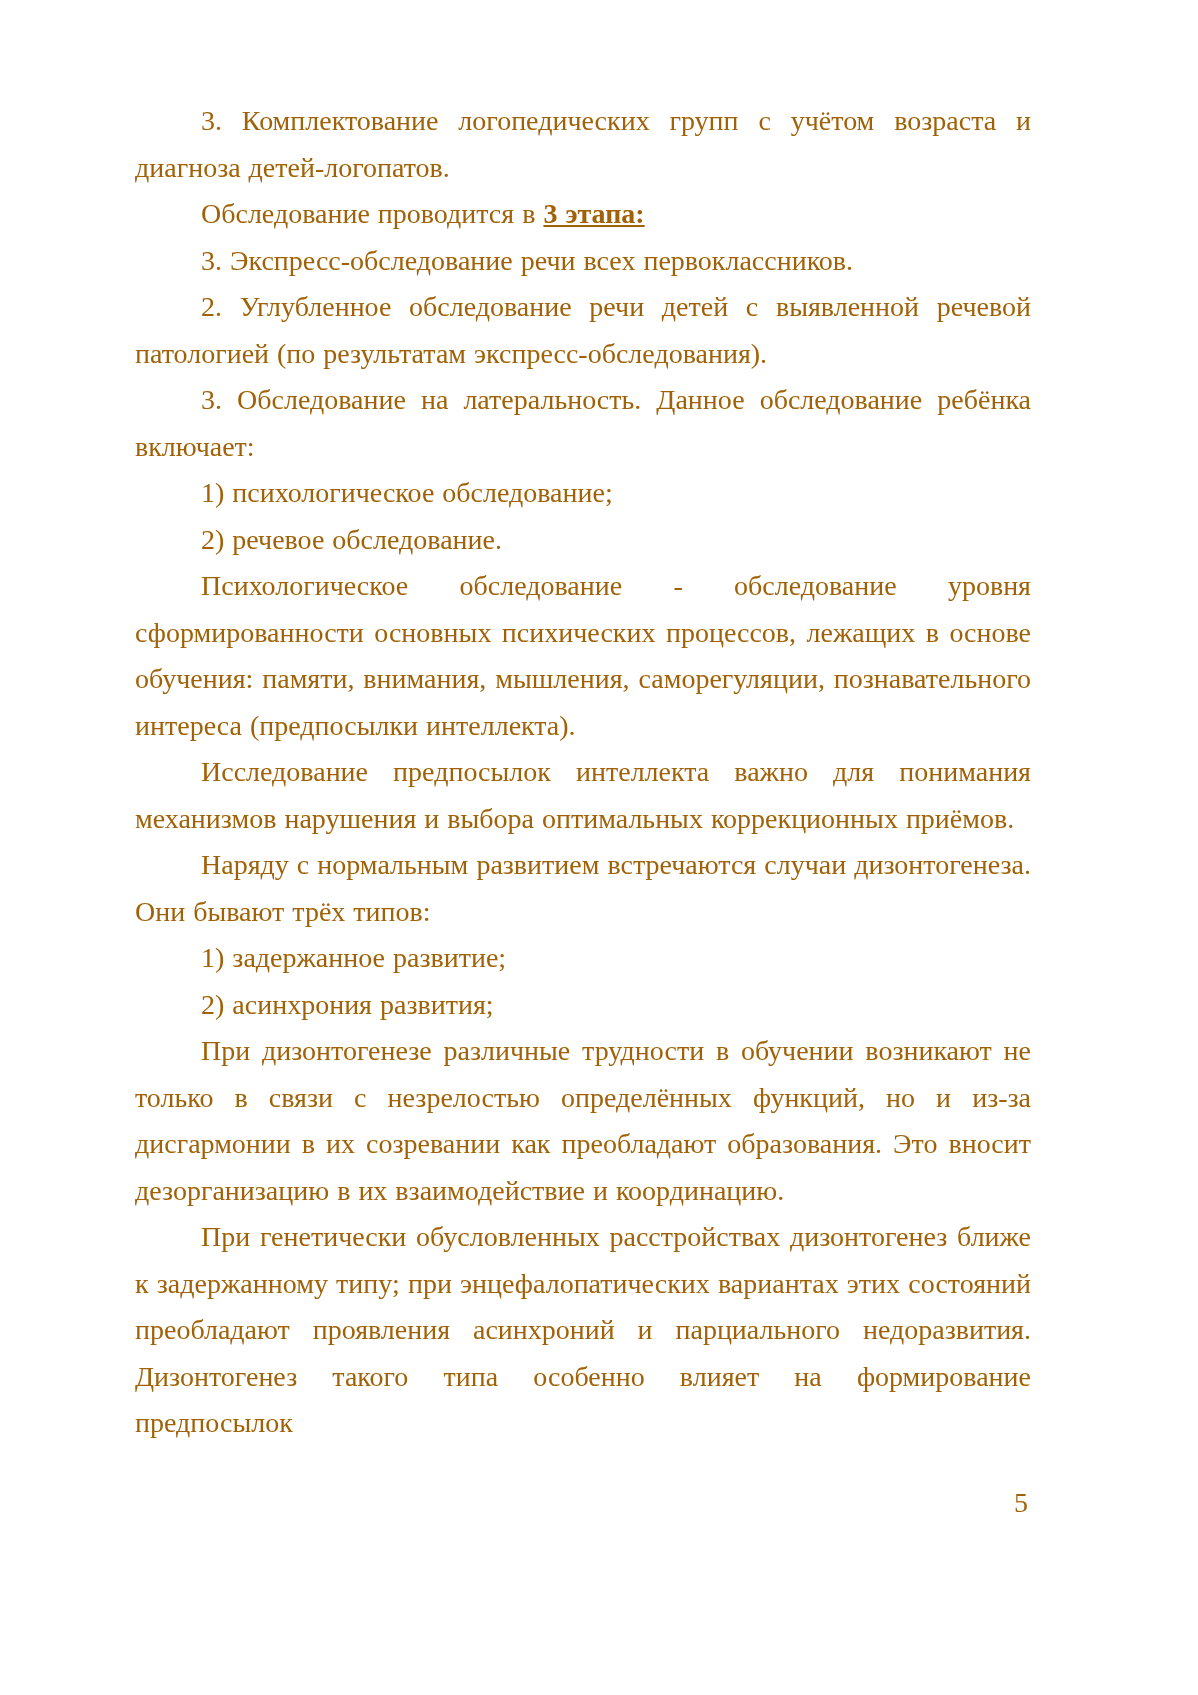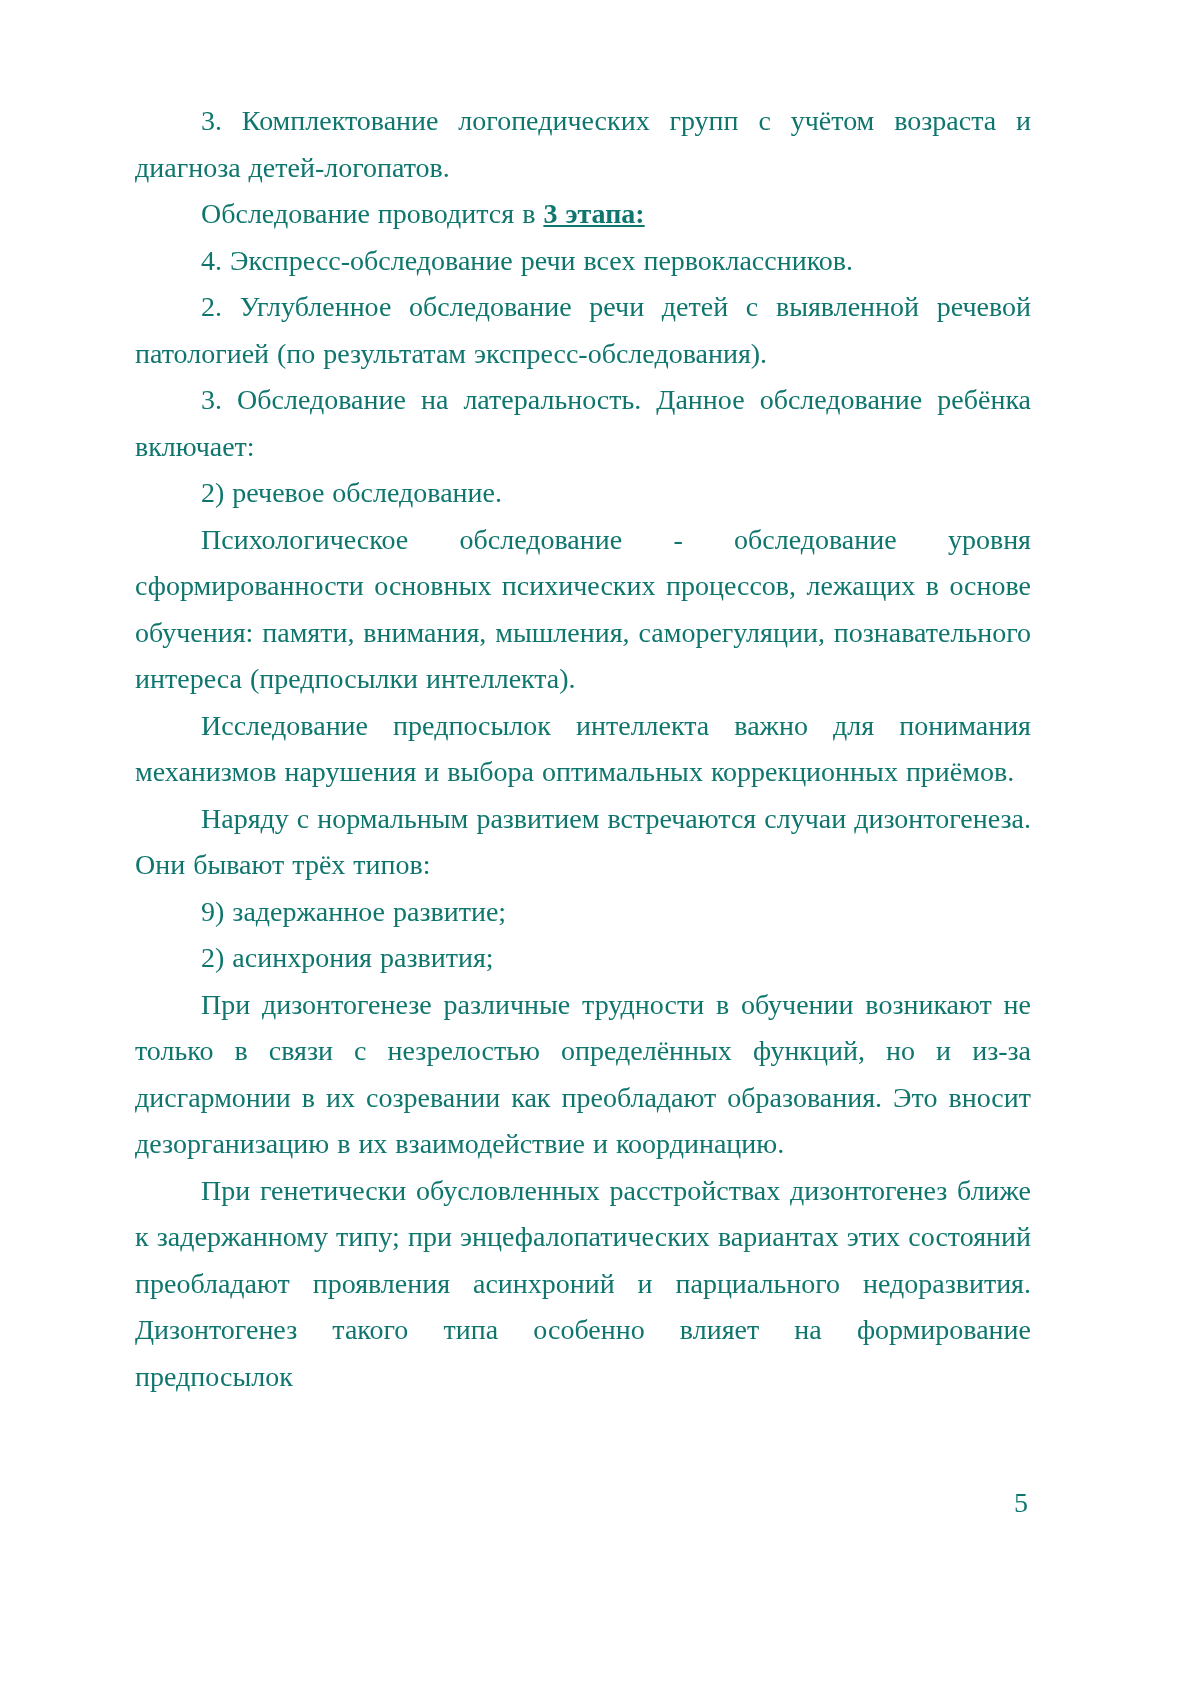--- a/index.html
+++ b/index.html
@@ -3,21 +3,21 @@
 <meta charset="utf-8">
 <style>
   * { margin: 0; padding: 0; box-sizing: border-box; }
   html, body { background: #ffffff; }
   .page {
     position: relative;
     width: 1198px;
     height: 1695px;
     margin: 0 auto;
     background: #ffffff;
-    color: #0f766e;
+    color: #a16207;
     font-family: "Liberation Serif", "DejaVu Serif", serif;
     overflow: hidden;
   }
   .content {
     position: absolute;
     top: 98px;
     left: 135px;
     width: 896px;
   }
   .content p {
@@ -36,26 +36,27 @@
     line-height: 1;
   }
 </style>
 </head>
 <body>
 
 <div class="page">
   <div class="content">
     <p><span>3. Комплектование логопедических групп с учётом возраста и диагноза детей-логопатов.</span></p>
     <p><span>Обследование проводится в </span><b>3 этапа:</b></p>
-    <p><span>4. Экспресс-обследование речи всех первоклассников.</span></p>
+    <p><span>3. Экспресс-обследование речи всех первоклассников.</span></p>
     <p><span>2. Углубленное обследование речи детей с выявленной речевой патологией (по результатам экспресс-обследования).</span></p>
     <p><span>3. Обследование на латеральность. Данное обследование ребёнка включает:</span></p>
+    <p><span>1) психологическое обследование;</span></p>
     <p><span>2) речевое обследование.</span></p>
     <p><span>Психологическое обследование - обследование уровня сформированности основных психических процессов, лежащих в основе обучения: памяти, внимания, мышления, саморегуляции, познавательного интереса (предпосылки интеллекта).</span></p>
     <p><span>Исследование предпосылок интеллекта важно для понимания механизмов нарушения и выбора оптимальных коррекционных приёмов.</span></p>
     <p><span>Наряду с нормальным развитием встречаются случаи дизонтогенеза. Они бывают трёх типов:</span></p>
-    <p><span>9) задержанное развитие;</span></p>
+    <p><span>1) задержанное развитие;</span></p>
     <p><span>2) асинхрония развития;</span></p>
     <p><span>При дизонтогенезе различные трудности в обучении возникают не только в связи с незрелостью определённых функций, но и из-за дисгармонии в их созревании как преобладают образования. Это вносит дезорганизацию в их взаимодействие и координацию.</span></p>
     <p><span>При генетически обусловленных расстройствах дизонтогенез ближе к задержанному типу; при энцефалопатических вариантах этих состояний преобладают проявления асинхроний и парциального недоразвития. Дизонтогенез такого типа особенно влияет на формирование предпосылок</span></p>
   </div>
   <div class="page-number">5</div>
 </div>
 
 </body></html>

